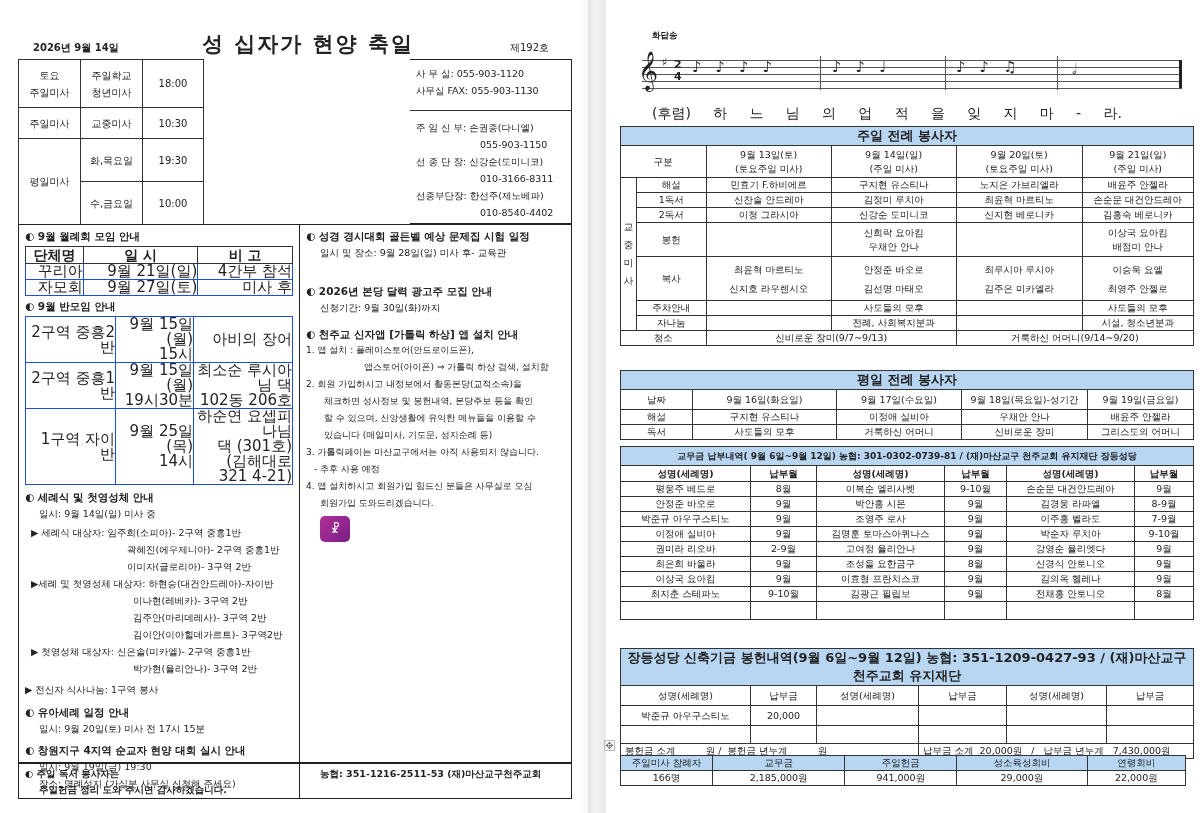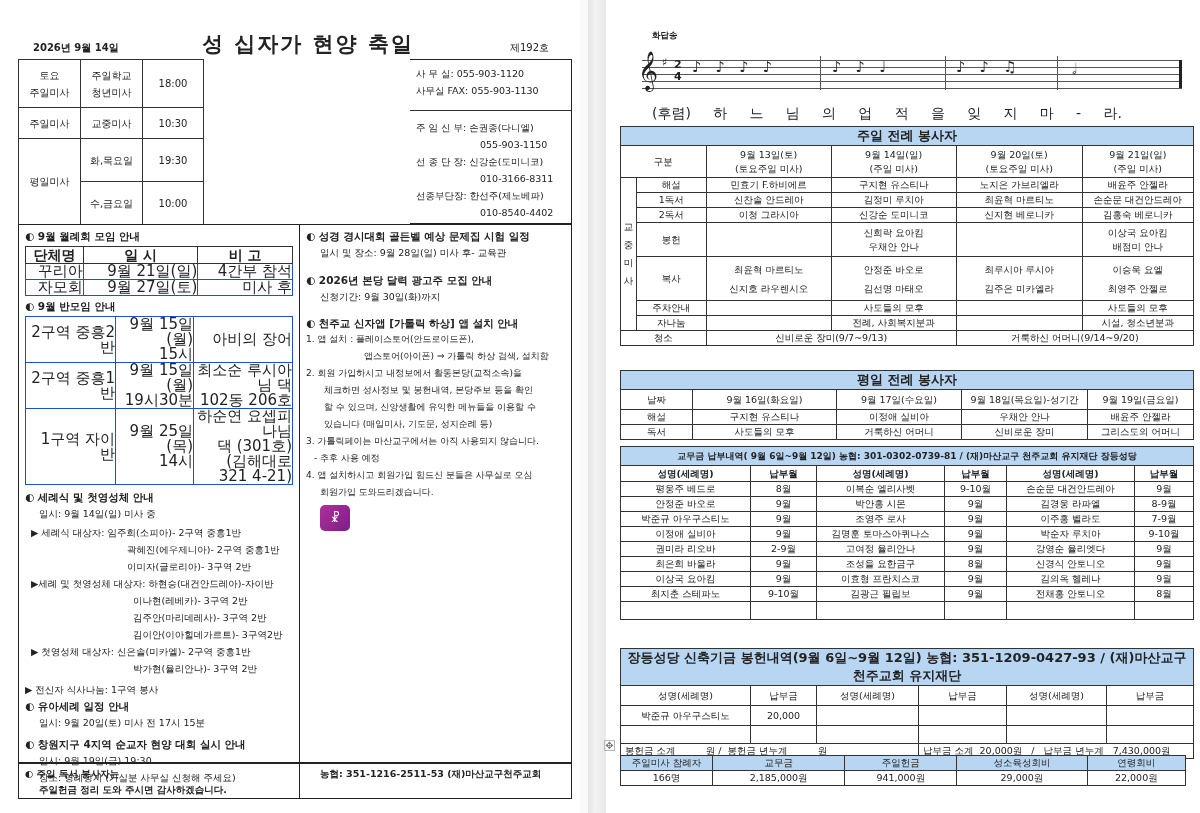--- a/index.html
+++ b/index.html
@@ -145,35 +145,35 @@
     <div class="line" style="padding-left:6px;margin-top:2px">▶ 세례식 대상자:  임주희(소피아)- 2구역 중흥1반</div>
     <div class="line" style="padding-left:102px">곽혜진(에우제니아)- 2구역 중흥1반</div>
     <div class="line" style="padding-left:102px">이미자(글로리아)- 3구역 2반</div>
     <div class="line" style="padding-left:6px">▶세례 및 첫영성체 대상자: 하현승(대건안드레아)-자이반</div>
     <div class="line" style="padding-left:108px">이나현(레베카)- 3구역 2반</div>
     <div class="line" style="padding-left:108px">김주안(마리데레사)- 3구역 2반</div>
     <div class="line" style="padding-left:108px">김이안(이아힐데가르트)- 3구역2반</div>
     <div class="line" style="padding-left:6px">▶ 첫영성체 대상자: 신은솔(미카엘)- 2구역 중흥1반</div>
     <div class="line" style="padding-left:108px">박가현(율리안나)- 3구역 2반</div>
     <div class="line" style="padding-left:0;margin-top:4px">▶ 전신자 식사나눔: 1구역 봉사</div>
-    <div class="sec" style="">유아세례 일정 안내</div>
+    <div class="sec" style="margin-top:6px">유아세례 일정 안내</div>
     <div class="line ind">일시: 9월 20일(토) 미사 전 17시 15분</div>
     <div class="sec" style="margin-top:5px">창원지구 4지역 순교자 현양 대회 실시 안내</div>
     <div class="line ind">일시: 9월 19일(금) 19:30</div>
     <div class="line ind">장소: 명례성지 (가실분 사무실 신청해 주세요)</div>
   </div>
   <div class="box" style="left:18px;top:763px;width:282px;height:36px;padding:2px 6px">
     <div class="sec" style="font-size:9.5px">주일 독서 봉사자는</div>
     <div class="line ind" style="font-weight:bold;line-height:15px">주일헌금 정리 도와 주시면 감사하겠습니다.</div>
   </div>
 
   <div class="box" style="left:300px;top:224px;width:272px;height:539px;border-left:none;padding:3px 6px">
     <div class="sec">성경 경시대회 골든벨 예상 문제집 시험 일정</div>
     <div class="line ind">일시 및 장소: 9월 28일(일) 미사 후- 교육관</div>
-    <div class="sec" style="margin-top:11px">2026년 본당 달력 광고주 모집 안내</div>
+    <div class="sec" style="margin-top:22px">2026년 본당 달력 광고주 모집 안내</div>
     <div class="line ind">신청기간: 9월 30일(화)까지</div>
     <div class="sec" style="margin-top:10px">천주교 신자앱 [가톨릭 하상] 앱 설치 안내</div>
     <div class="line" style="font-size:9px">1. 앱 설치 : 플레이스토어(안드로이드폰),</div>
     <div class="line" style="font-size:9px;padding-left:58px">앱스토어(아이폰) ⇒ 가톨릭 하상 검색, 설치함</div>
     <div class="line" style="font-size:9px">2. 회원 가입하시고 내정보에서 활동본당(교적소속)을</div>
     <div class="line" style="font-size:9px;padding-left:18px">체크하면 성사정보 및 봉헌내역, 본당주보 등을 확인</div>
     <div class="line" style="font-size:9px;padding-left:18px">할 수 있으며, 신앙생활에 유익한 메뉴들을 이용할 수</div>
     <div class="line" style="font-size:9px;padding-left:18px">있습니다 (매일미사, 기도문, 성지순례 등)</div>
     <div class="line" style="font-size:9px">3. 가톨릭페이는 마산교구에서는 아직 사용되지 않습니다.</div>
     <div class="line" style="font-size:9px;padding-left:8px">- 추후 사용 예정</div>

